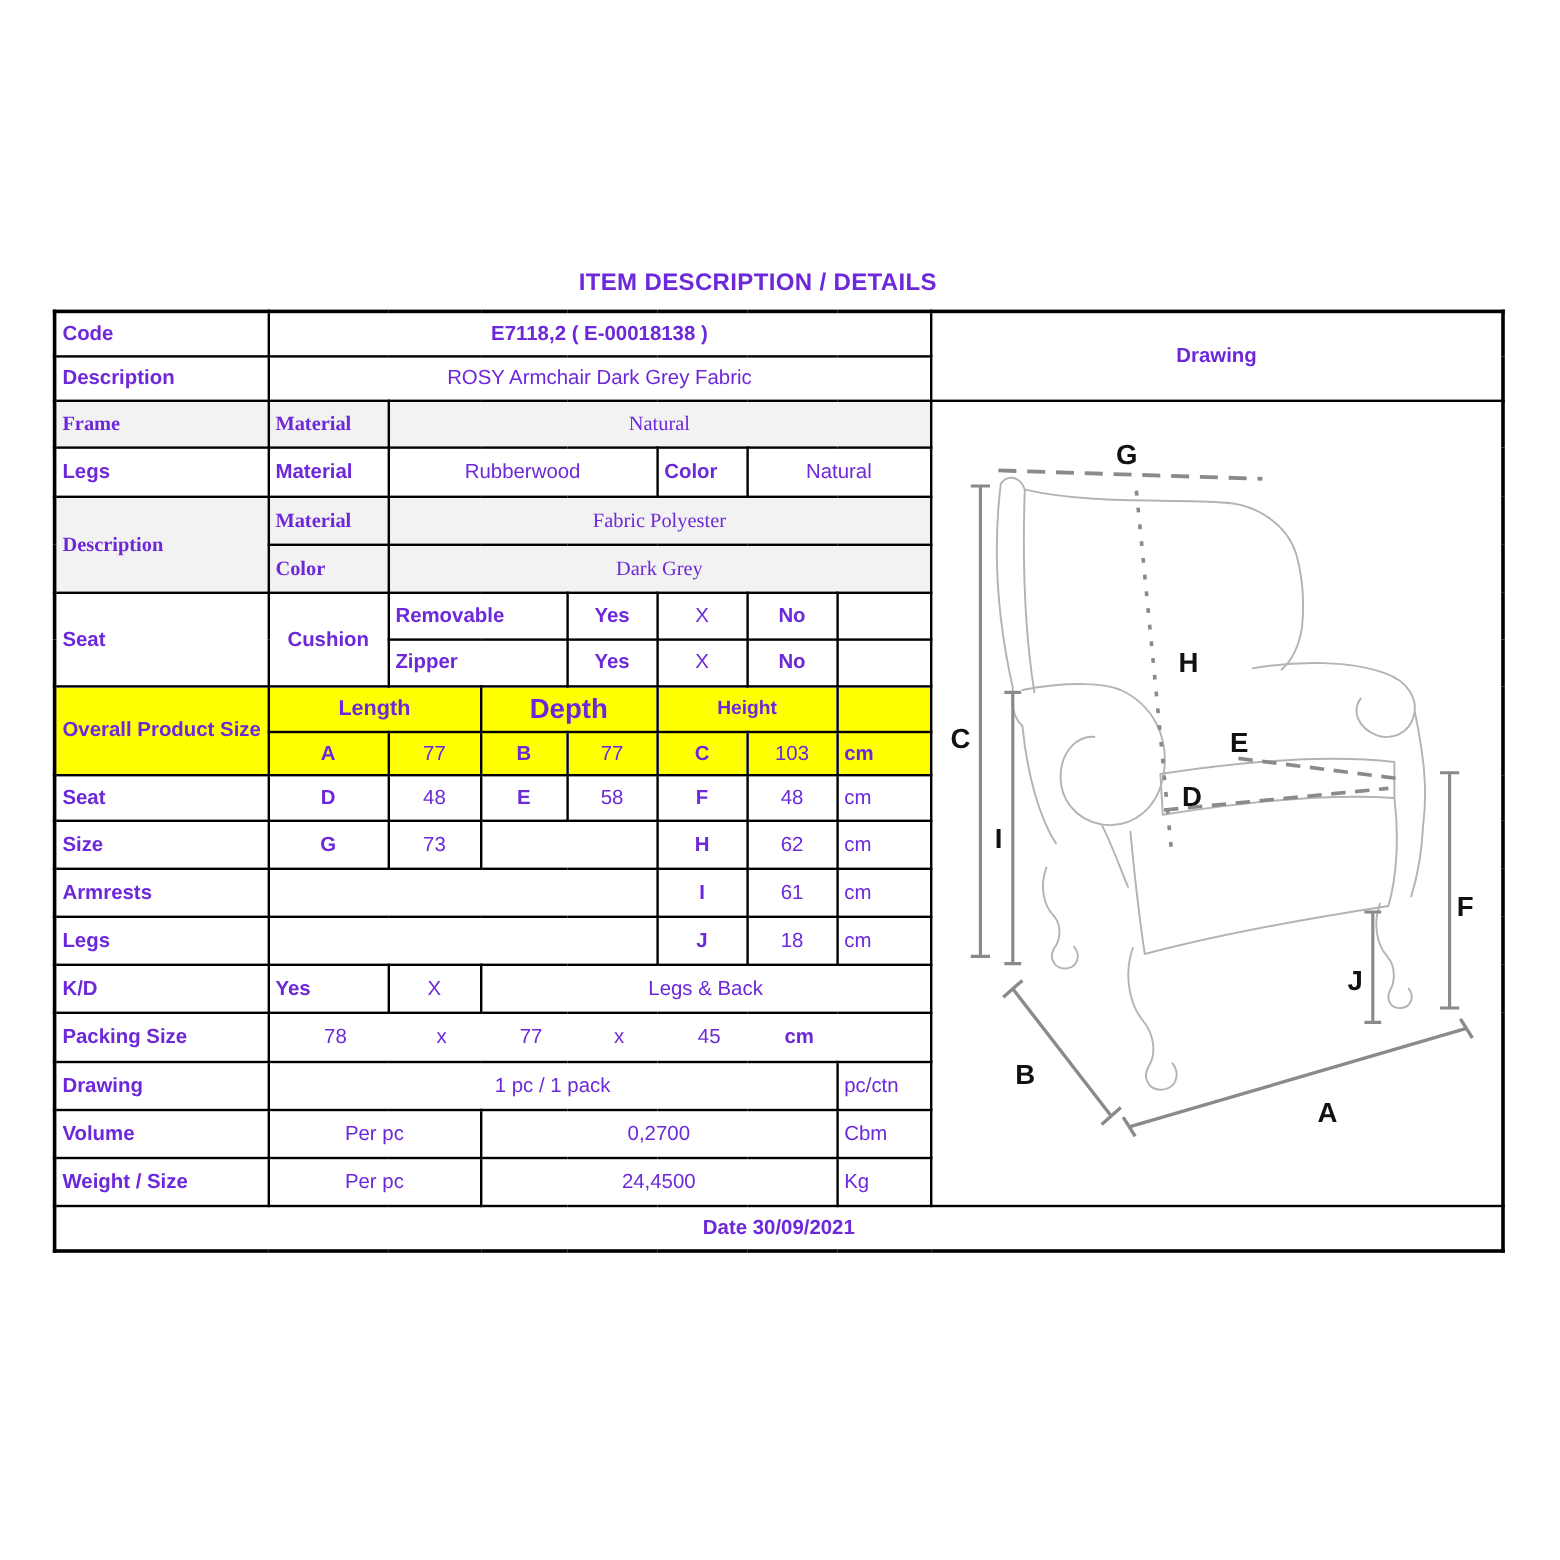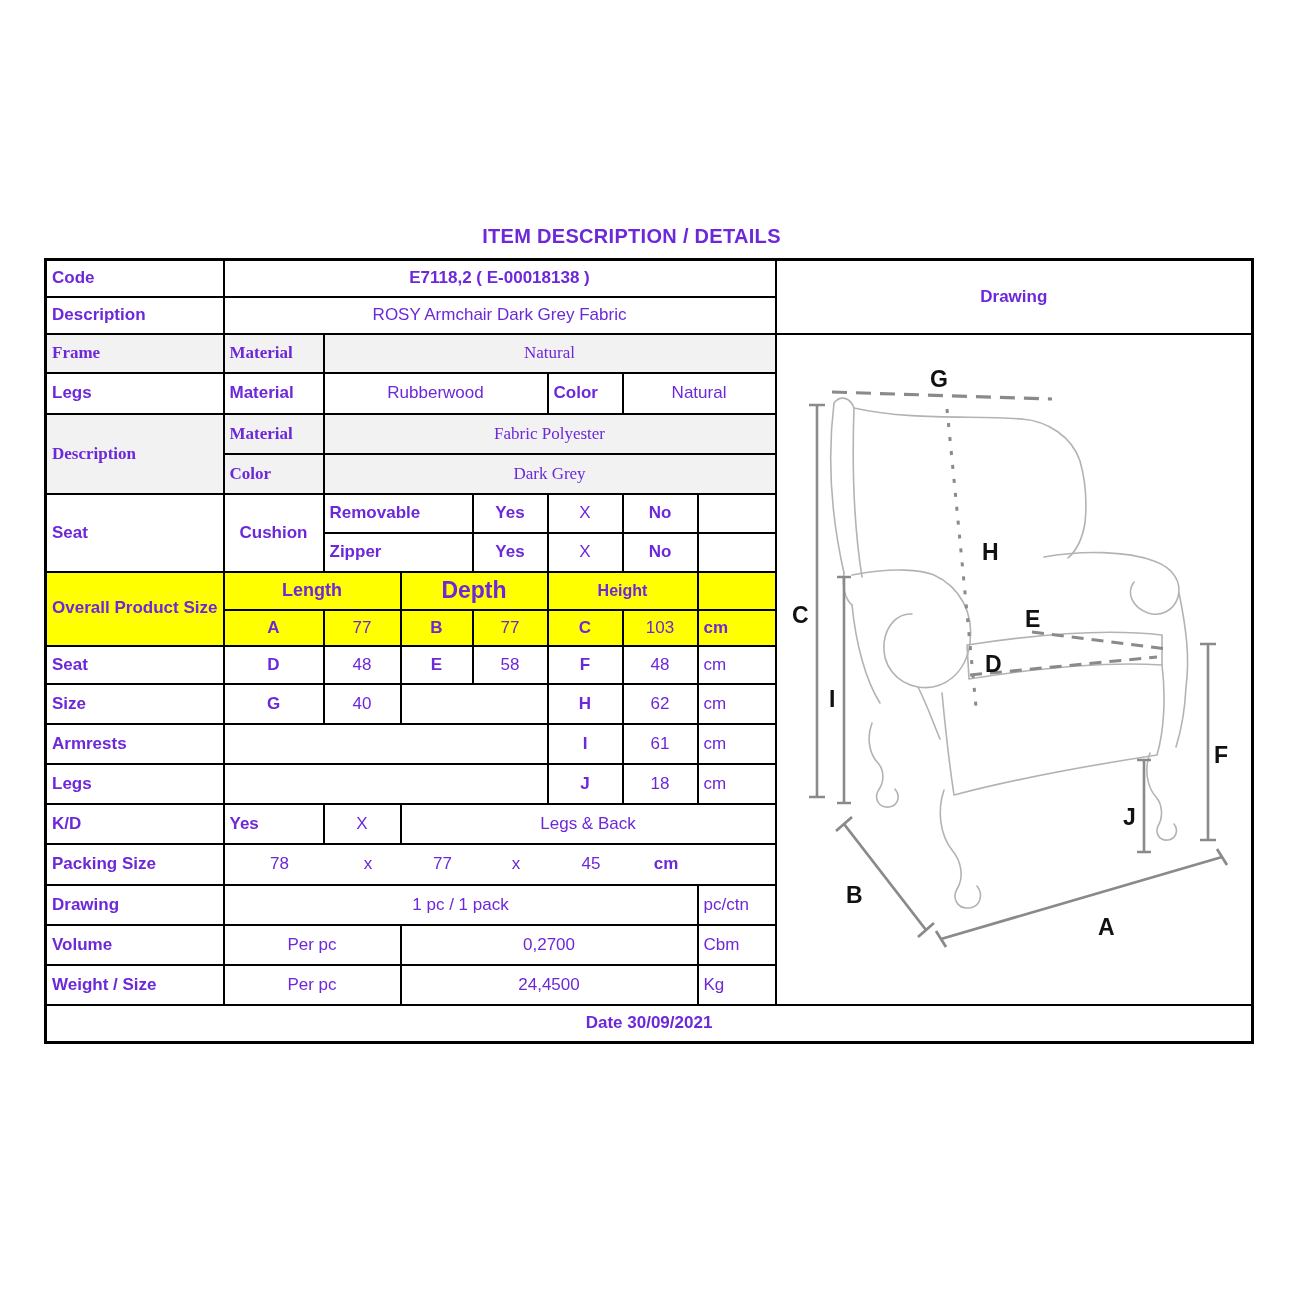--- a/index.html
+++ b/index.html
@@ -185,21 +185,21 @@
       <td class="b c">E</td>
       <td class="c">58</td>
       <td class="b c">F</td>
       <td class="c">48</td>
       <td class="l">cm</td>
     </tr>
 
     <tr style="height:40px">
       <td class="b l">Size</td>
       <td class="b c">G</td>
-      <td class="c">40</td>
+      <td class="c">73</td>
       <td colspan="2"></td>
       <td class="b c">H</td>
       <td class="c">62</td>
       <td class="l">cm</td>
     </tr>
 
     <tr style="height:40px">
       <td class="b l">Armrests</td>
       <td colspan="4"></td>
       <td class="b c">I</td>

